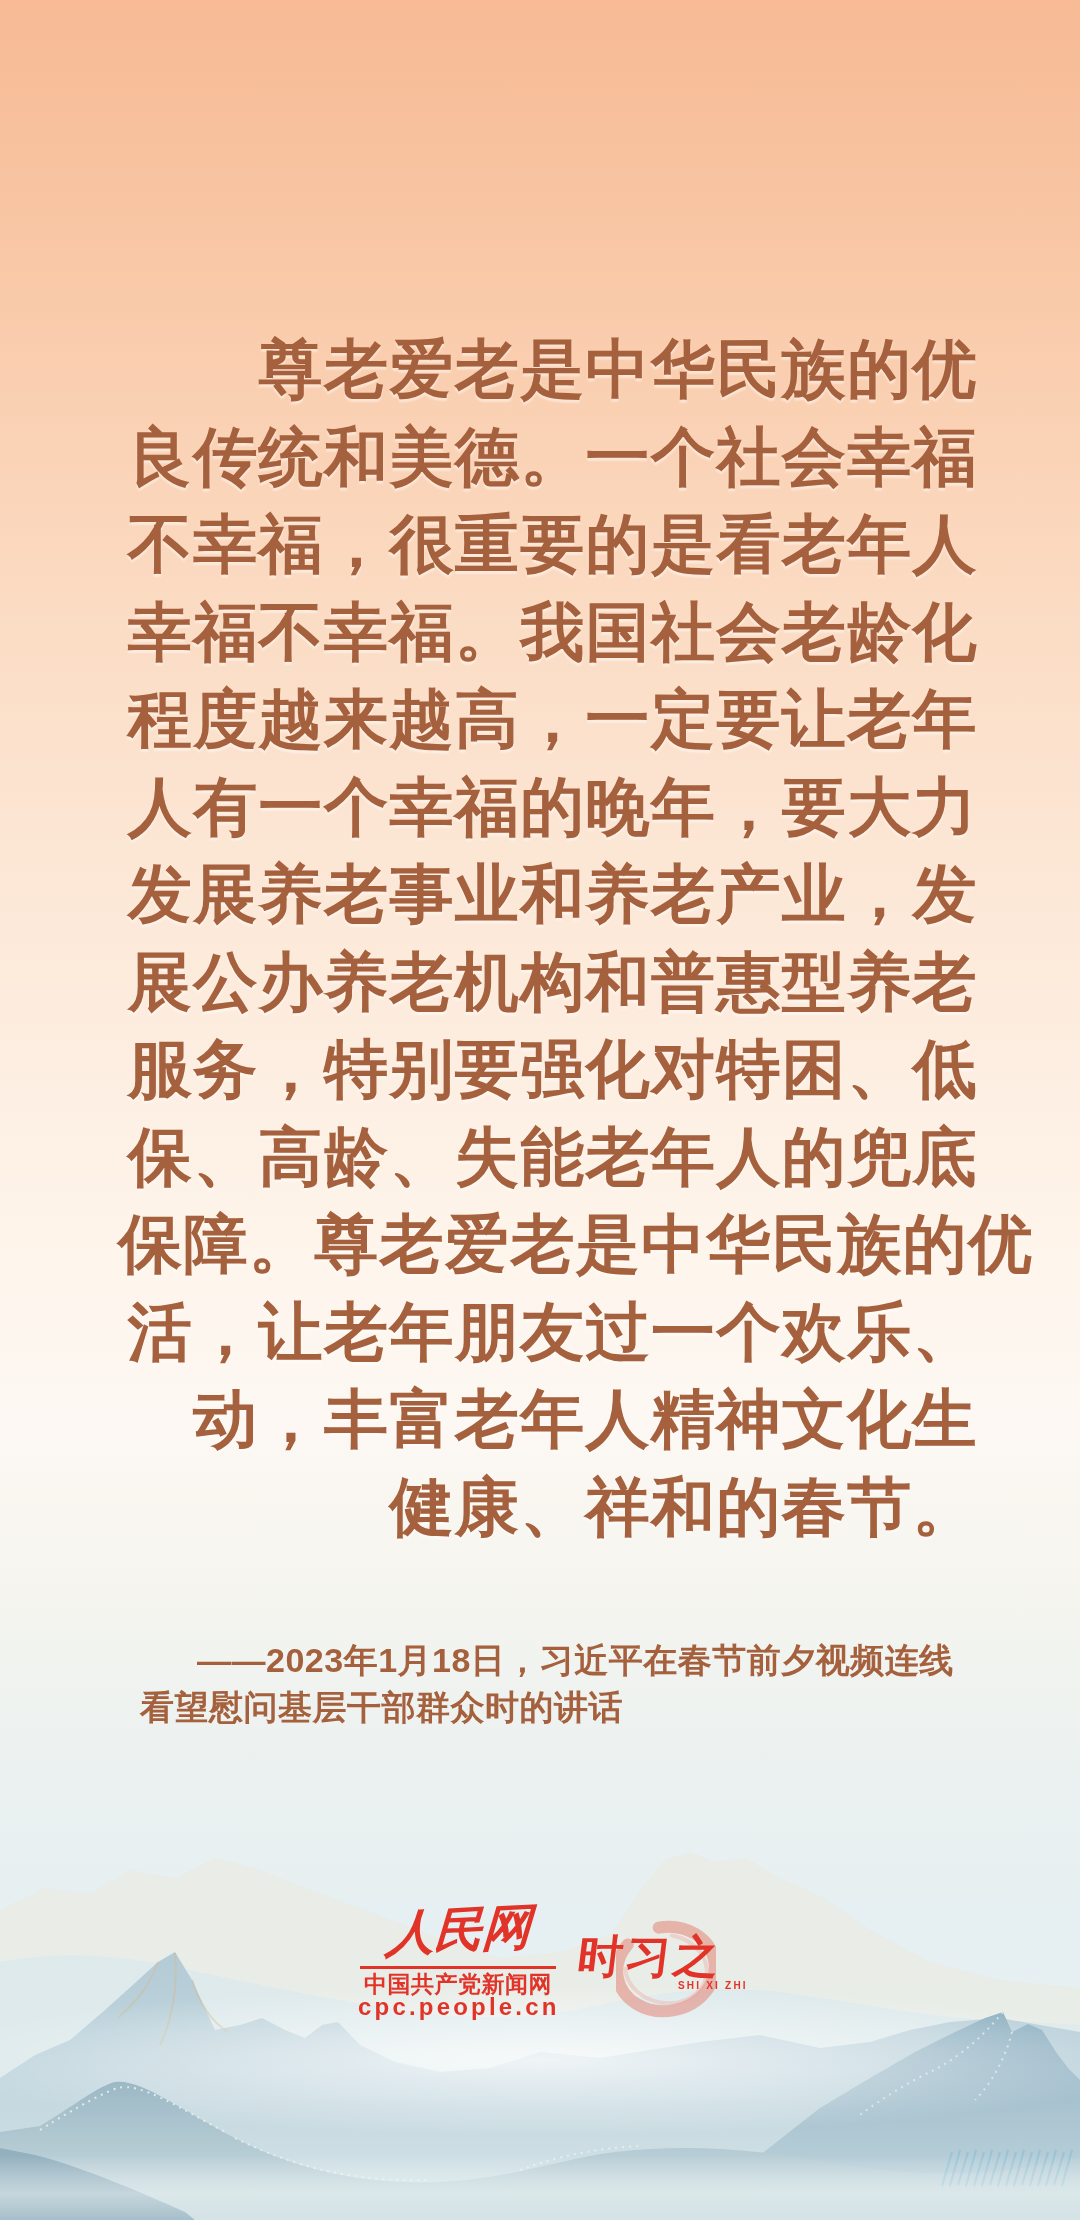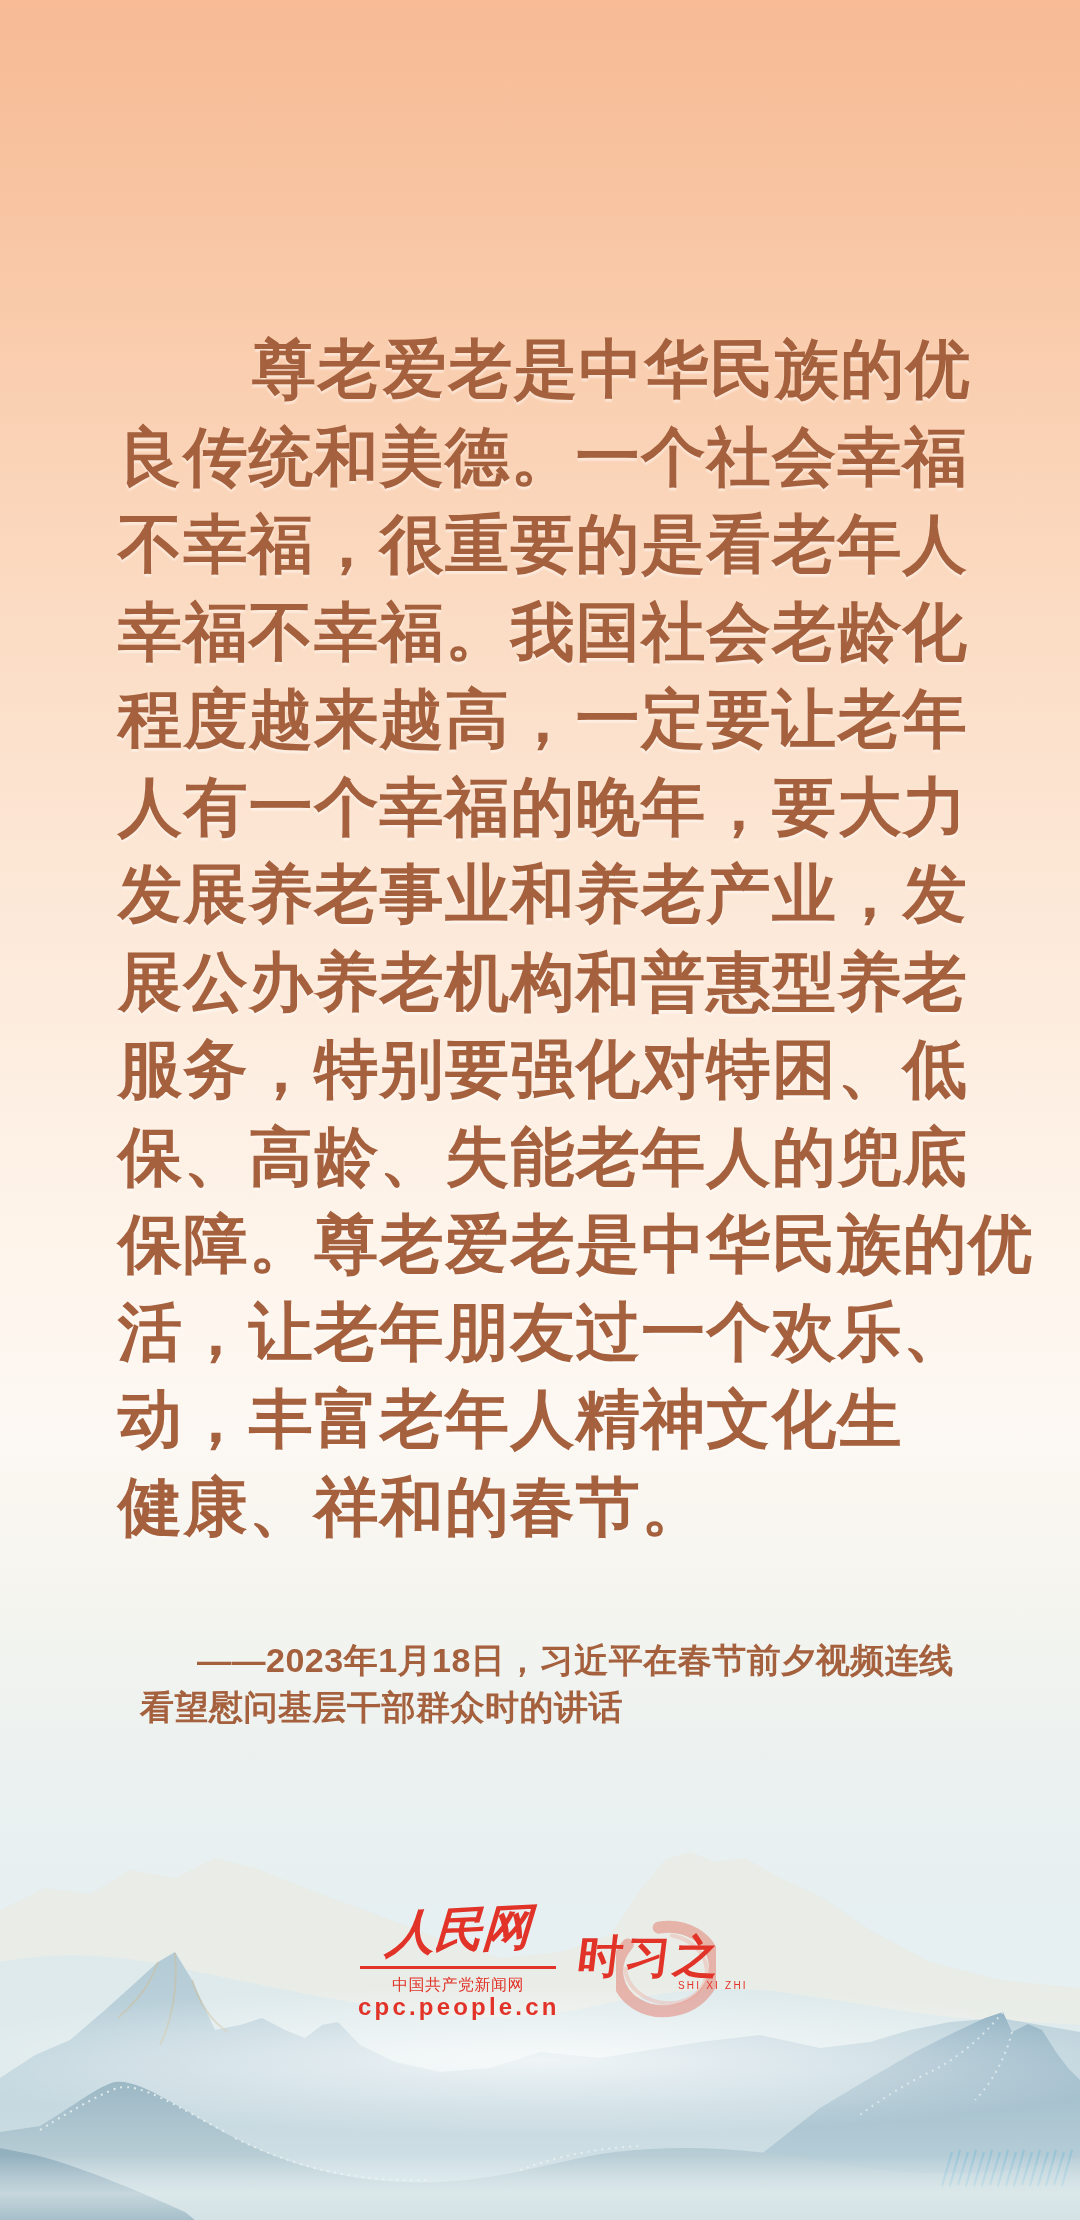--- a/index.html
+++ b/index.html
@@ -25,21 +25,21 @@
   }
   
   .quote{
     position:absolute;left:118px;top:326px;width:860px;
     color:#a5603d;
     font-weight:700;
     font-size:64px;
     letter-spacing:1.4px;
     text-shadow:0 3px 2px rgba(255,255,255,.45);
   }
-  .quote-line{height:87.5px;line-height:87.5px;white-space:nowrap;}
+  .quote-line{height:87.5px;line-height:87.5px;white-space:nowrap;text-align:right;}
   .quote-line.first{text-indent:134px;}
   
   .attribution{
     position:absolute;left:114px;top:1637px;width:880px;
     color:#a5603d;
     font-weight:700;
     font-size:34px;
     letter-spacing:.5px;
     line-height:47px;
     margin-left:26px;
@@ -54,34 +54,34 @@
     color:#e23329;text-align:center;
   }
   .people-title{
     font-size:49px;font-weight:700;font-style:italic;
     font-family:"Liberation Serif",serif;
     transform:rotate(-3deg) skewX(-6deg);
     letter-spacing:-1px;
     line-height:62px;height:66px;
   }
   .people-divider{height:3px;background:#e23329;margin:0 2px 3px 2px;border:none;}
-  .people-subtitle{font-size:16px;font-weight:400;letter-spacing:.5px;line-height:25px;white-space:nowrap;}
+  .people-subtitle{font-size:23px;font-weight:700;letter-spacing:.5px;line-height:25px;white-space:nowrap;}
   .people-url{font-size:24px;font-weight:700;letter-spacing:3.2px;line-height:20px;white-space:nowrap;}
   .shixizhi-logo{position:absolute;left:578px;top:8px;width:160px;height:120px;}
   .enso{position:absolute;left:38px;top:4px;width:100px;height:112px;}
   .shixizhi-title{
     position:absolute;left:0;top:26px;
     color:#e23329;font-size:45px;font-weight:700;
     letter-spacing:3px;white-space:nowrap;
     transform:skewX(-7deg);
     line-height:45px;
   }
   .shixizhi-sub{
     position:absolute;left:100px;top:72px;
-    color:#e23329;font-size:10px;font-weight:400;letter-spacing:2.2px;white-space:nowrap;
+    color:#e23329;font-size:10px;font-weight:700;letter-spacing:2.2px;white-space:nowrap;
   }
 </style>
 </head>
 <body>
 
 <div class="poster">
 
   <div class="quote">
       <div class="quote-line first">尊老爱老是中华民族的优</div>
       <div class="quote-line">良传统和美德。一个社会幸福</div>

